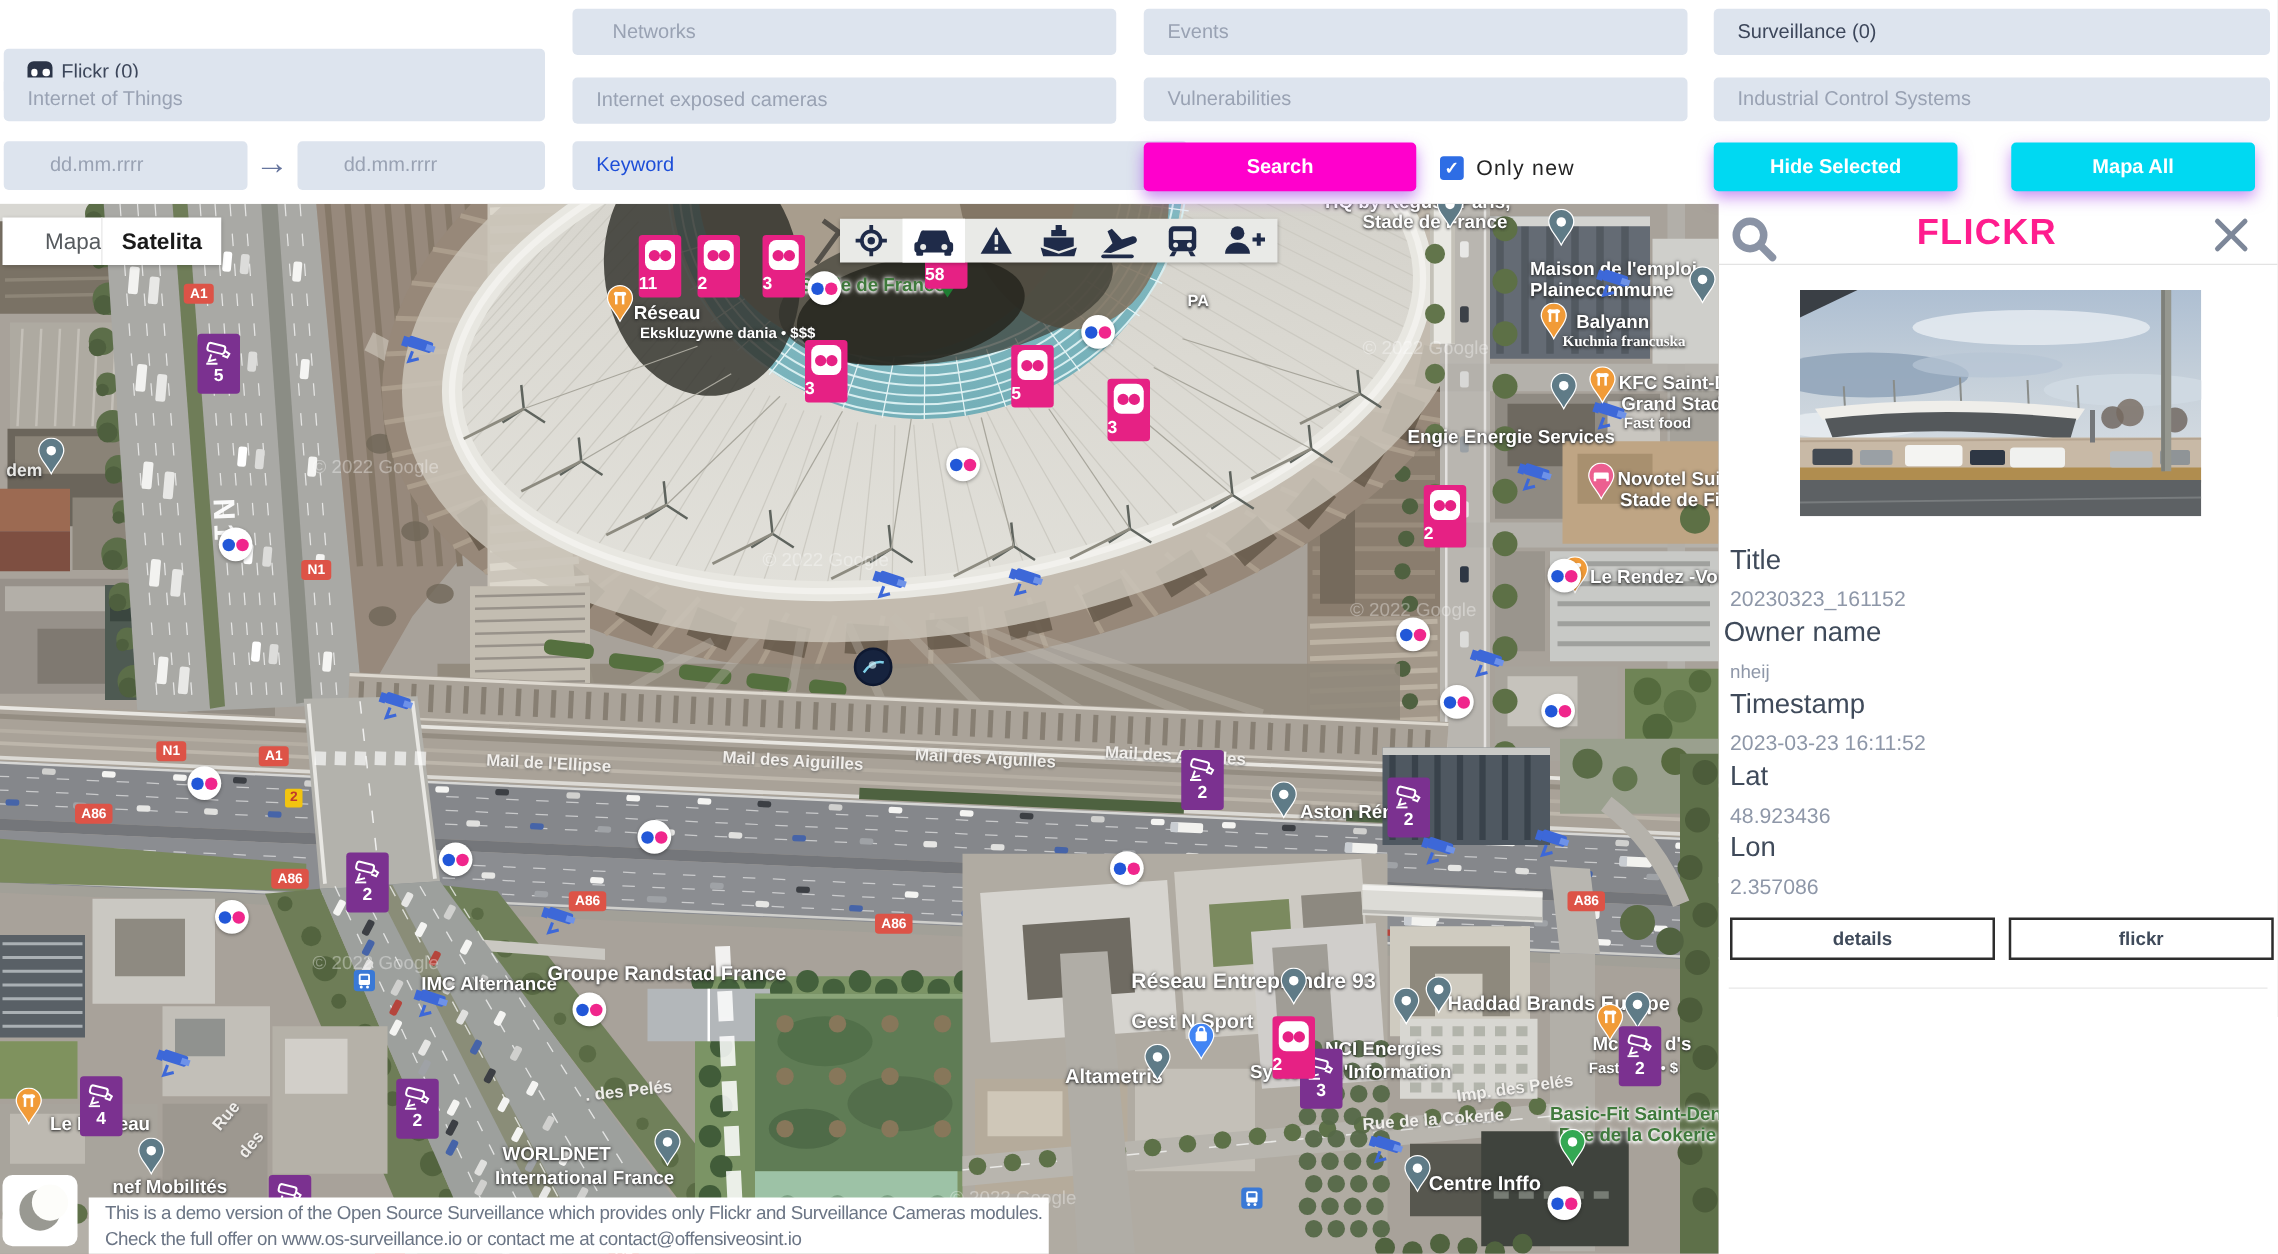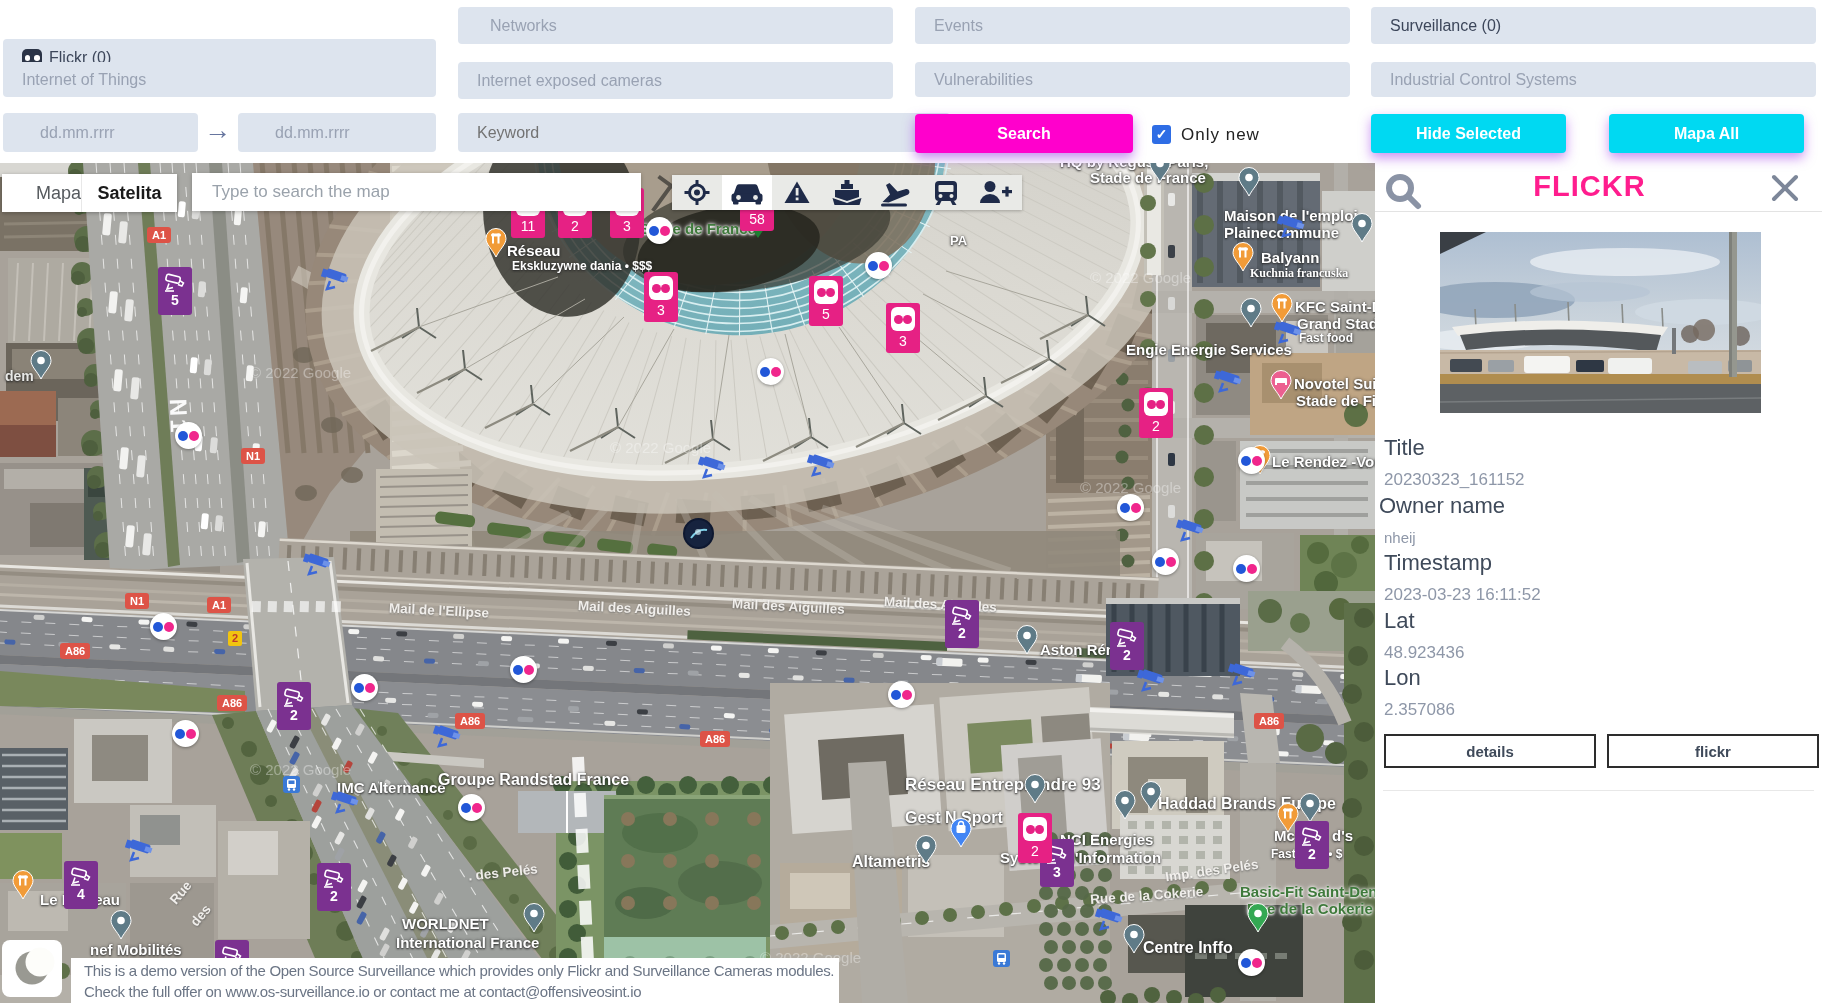--- a/index.html
+++ b/index.html
@@ -14,21 +14,21 @@
   text-shadow:0 0 3px rgba(255,255,255,.95),0 0 5px rgba(255,255,255,.9),0 1px 2px rgba(255,255,255,.9); z-index:30; }
 .street { position:absolute; color:#f4f2ef; font-size:13.5px; font-weight:bold; white-space:nowrap;
   text-shadow:0 1px 2px rgba(90,90,90,.8); opacity:.96; z-index:25; }
 .badge { position:absolute; background:#dd5347; color:#fff; font-weight:bold; font-size:11px;
   border-radius:3px; padding:1px 5px; z-index:26; line-height:14px; }
 .fm { position:absolute; z-index:40; width:34px; height:50px; background:#e62184;
   border-radius:3px; }
 .fmw { width:24px; height:24px; background:#fff; border-radius:6px; position:relative; margin:4px auto 0; }
 .fmw i { position:absolute; width:9px; height:9px; border-radius:50%; background:#e62184; top:7.5px; }
 .fmw i.l { left:2.8px; } .fmw i.r { right:2.8px; }
-.fmn { width:100%; text-align:center; color:#fff; font-size:14px; font-weight:normal; line-height:20px; }
+.fmn { width:100%; color:#fff; font-size:14px; font-weight:bold; line-height:20px; }
 .pm { position:absolute; z-index:39; width:34px; height:48px; background:#7b3190; border-radius:3px;
   color:#fff; text-align:center; font-size:14px; font-weight:bold; }
 .pm svg { margin-top:5px; }
 .wdot { position:absolute; z-index:38; width:27px; height:27px; background:#fff; border-radius:50%;
   box-shadow:0 1px 3px rgba(0,0,0,.35); }
 .wdot i { position:absolute; width:10px; height:10px; border-radius:50%; top:8.5px; }
 .wdot i.l { left:3px; background:#2257d8; } .wdot i.r { right:3px; background:#f0268c; }
 .pin { position:absolute; z-index:32; }
 .bcam { position:absolute; z-index:31; }
 </style>
@@ -56,21 +56,21 @@
 <div class="inp" style="left:915px;top:62px;width:435px;height:35px;z-index:61;">Vulnerabilities</div>
 
 <div class="inp" style="left:1371px;top:62px;width:445px;height:35px;z-index:61;">Industrial Control Systems</div>
 
 <div class="inp" style="left:3px;top:113px;width:195px;height:39px;padding-left:37px;z-index:61;">dd.mm.rrrr</div>
 
 <div class="abs" style="left:204px;top:115px;font-size:27px;font-weight:bold;color:#66759e;z-index:61;">→</div>
 
 <div class="inp" style="left:238px;top:113px;width:198px;height:39px;padding-left:37px;z-index:61;">dd.mm.rrrr</div>
 
-<div class="inp" style="left:458px;top:113px;width:492px;height:39px;color:#737373;z-index:61;">Keyword</div>
+<div class="inp" style="left:458px;top:113px;width:492px;height:39px;color:#1d4ed8;z-index:61;">Keyword</div>
 
 <div class="abs" style="left:915px;top:114px;width:218px;height:39px;background:#ff00cc;border-radius:4px;
   color:#fff;font-weight:bold;font-size:16px;display:flex;align-items:center;justify-content:center;
   box-shadow:0 5px 12px rgba(150,40,230,.55);z-index:61;">Search</div>
 
 <div class="abs" style="left:1152px;top:125px;width:19px;height:19px;background:#2e6de5;border-radius:3px;z-index:61;
   color:#fff;font-size:14px;font-weight:bold;text-align:center;line-height:19px;">✓</div>
 <div class="abs" style="left:1181px;top:125px;font-size:17px;color:#222;letter-spacing:1px;z-index:61;">Only new</div>
 
 <div class="abs" style="left:1371px;top:114px;width:195px;height:39px;background:#00d9f2;border-radius:4px;
@@ -1205,21 +1205,20 @@
 <text x="760" y="800" font-family="Liberation Sans" font-size="15" fill="#ffffff" opacity="0.35">© 2022 Google</text>
 <text x="1090" y="120" font-family="Liberation Sans" font-size="15" fill="#ffffff" opacity="0.35">© 2022 Google</text>
 </g>
 </svg>
 
 <div class="abs" style="left:2px;top:11px;width:175px;height:38px;background:#fff;z-index:45;box-shadow:0 1px 4px rgba(0,0,0,.3);display:flex;">
       <div style="width:79px;text-align:right;line-height:38px;font-size:18px;color:#565a5e;">Mapa</div>
       <div style="width:96px;text-align:center;line-height:38px;font-size:18px;font-weight:bold;color:#1a1a1a;border-left:1px solid #e8e8e8;">Satelita</div>
     </div>
 
-<div class="abs" style="left:192px;top:10px;width:449px;height:38px;background:#fff;z-index:45;box-shadow:0 1px 4px rgba(0,0,0,.25);display:flex;align-items:center;padding-left:20px;font-size:17px;color:#9aa2ab;">Type to search the map</div>
 
 <div class="abs" style="left:672px;top:12px;width:350px;height:35px;background:#e9eae7;z-index:45;box-shadow:0 1px 3px rgba(0,0,0,.25);"></div>
 <div class="abs" style="left:722px;top:12px;width:50px;height:35px;background:#ffffff;z-index:45;"></div>
 <svg class="abs" style="left:672px;top:12px;z-index:46;" width="350" height="35" viewBox="0 0 350 35">
 <g fill="#1f2b49" stroke="none">
 <circle cx="25" cy="17.5" r="7.5" fill="none" stroke="#1f2b49" stroke-width="3"></circle>
         <circle cx="25" cy="17.5" r="3"></circle>
 <line x1="25" y1="5" x2="25" y2="10" stroke="#1f2b49" stroke-width="3"></line>
         <line x1="25" y1="25" x2="25" y2="30" stroke="#1f2b49" stroke-width="3"></line>
 <line x1="12.5" y1="17.5" x2="17.5" y2="17.5" stroke="#1f2b49" stroke-width="3"></line>

